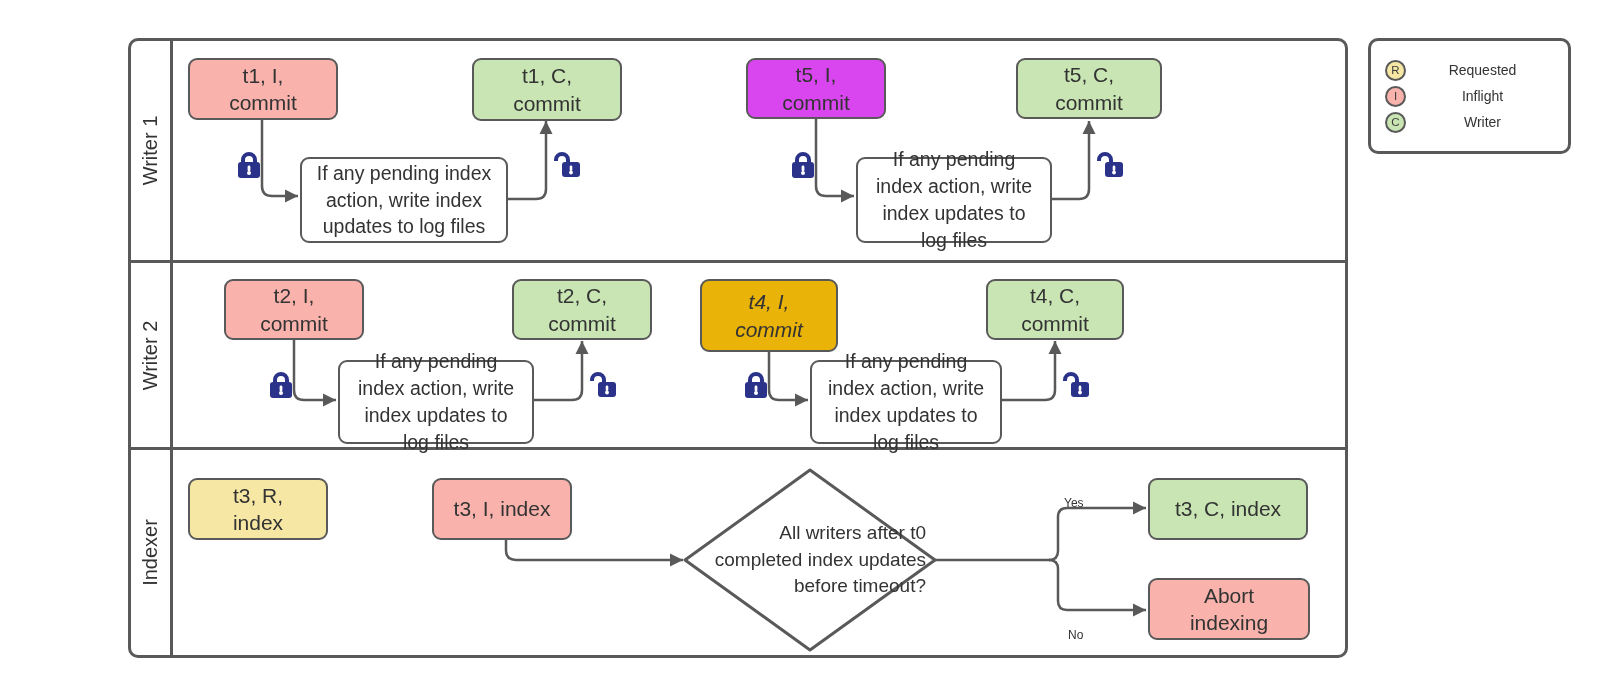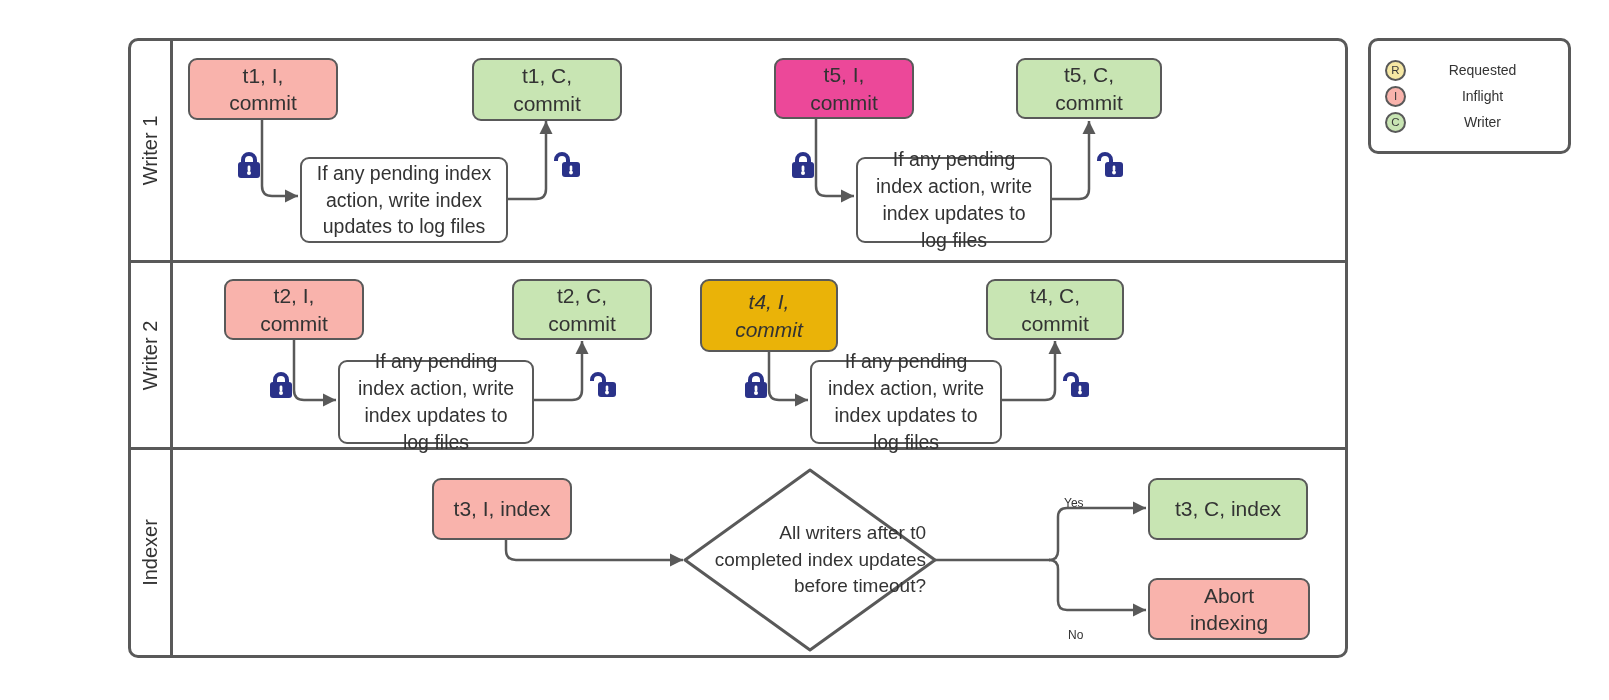--- a/index.html
+++ b/index.html
@@ -102,32 +102,33 @@
     <path class="conn" marker-end="url(#arr)" d="M1049,560 Q1058,560 1058,551 V517 Q1058,508 1067,508 H1146"></path>
     <path class="conn" marker-end="url(#arr)" d="M1049,560 Q1058,560 1058,569 V601 Q1058,610 1067,610 H1146"></path>
 
     <polygon class="shape" points="685,560 810,470 935,560 810,650"></polygon>
   </svg>
 
   <div class="node" style="left: 188px; top: 58px; width: 150px; height: 62px; background: rgb(249, 179, 172);">t1, I, commit</div>
   <div class="node process" style="left:300px;top:157px;width:208px;height:86px;">If any pending index action, write index updates to log files</div>
   <div class="node" style="left: 472px; top: 58px; width: 150px; height: 63px; background: rgb(200, 229, 179);">t1, C, commit</div>
 
-  <div class="node" style="left: 746px; top: 58px; width: 140px; height: 61px; background: #ec4899; margin-left: 28px;">t5, I, commit</div>
+  <div class="node" style="left: 746px; top: 58px; width: 140px; height: 61px; background: #d946ef;">t5, I, commit</div>
   <div class="node process" style="left:856px;top:157px;width:196px;height:86px;">If any pending index action, write index updates to log files</div>
   <div class="node" style="left: 1016px; top: 58px; width: 146px; height: 61px; background: rgb(200, 229, 179);">t5, C, commit</div>
 
   <div class="node" style="left: 224px; top: 279px; width: 140px; height: 61px; background: rgb(249, 179, 172);">t2, I, commit</div>
   <div class="node process" style="left:338px;top:360px;width:196px;height:84px;">If any pending index action, write index updates to log files</div>
   <div class="node" style="left: 512px; top: 279px; width: 140px; height: 61px; background: rgb(200, 229, 179);">t2, C, commit</div>
 
   <div class="node" style="left: 700px; top: 279px; width: 138px; height: 73px; background: #eab308; font-style: italic;">t4, I, commit</div>
   <div class="node process" style="left:810px;top:360px;width:192px;height:84px;">If any pending index action, write index updates to log files</div>
   <div class="node" style="left: 986px; top: 279px; width: 138px; height: 61px; background: rgb(200, 229, 179);">t4, C, commit</div>
 
+  <div class="node" style="left: 188px; top: 478px; width: 140px; height: 62px; background: rgb(246, 232, 164);">t3, R, index</div>
   <div class="node" style="left: 432px; top: 478px; width: 140px; height: 62px; background: rgb(249, 179, 172);">t3, I, index</div>
   <div class="diamond-text">All writers after t0 completed index updates before timeout?</div>
   <div class="branch-label" style="left:1064px;top:480px;">Yes</div>
   <div class="node" style="left: 1148px; top: 478px; width: 160px; height: 62px; background: rgb(200, 229, 179);">t3, C, index</div>
   <div class="branch-label" style="left:1068px;top:612px;">No</div>
   <div class="node" style="left: 1148px; top: 578px; width: 162px; height: 62px; background: rgb(249, 179, 172);">Abort indexing</div>
 
   <svg class="lock" style="left:236px;top:150px;" width="26" height="30" viewBox="0 0 26 30">
     <path class="lock-stroke" d="M7,13 V10 a6,6 0 0 1 12,0 V13" stroke-width="4"></path>
     <rect class="lock-fill" x="2" y="12" width="22" height="16" rx="3"></rect>

